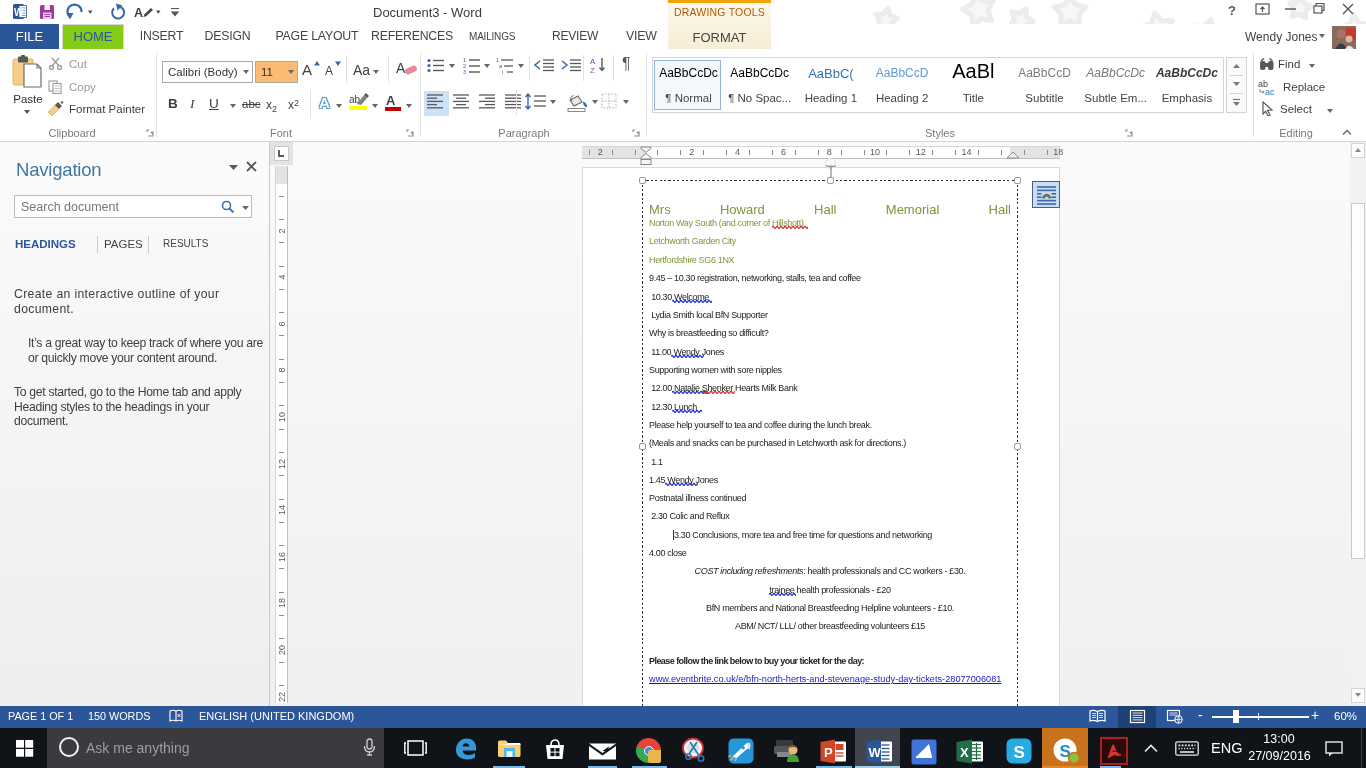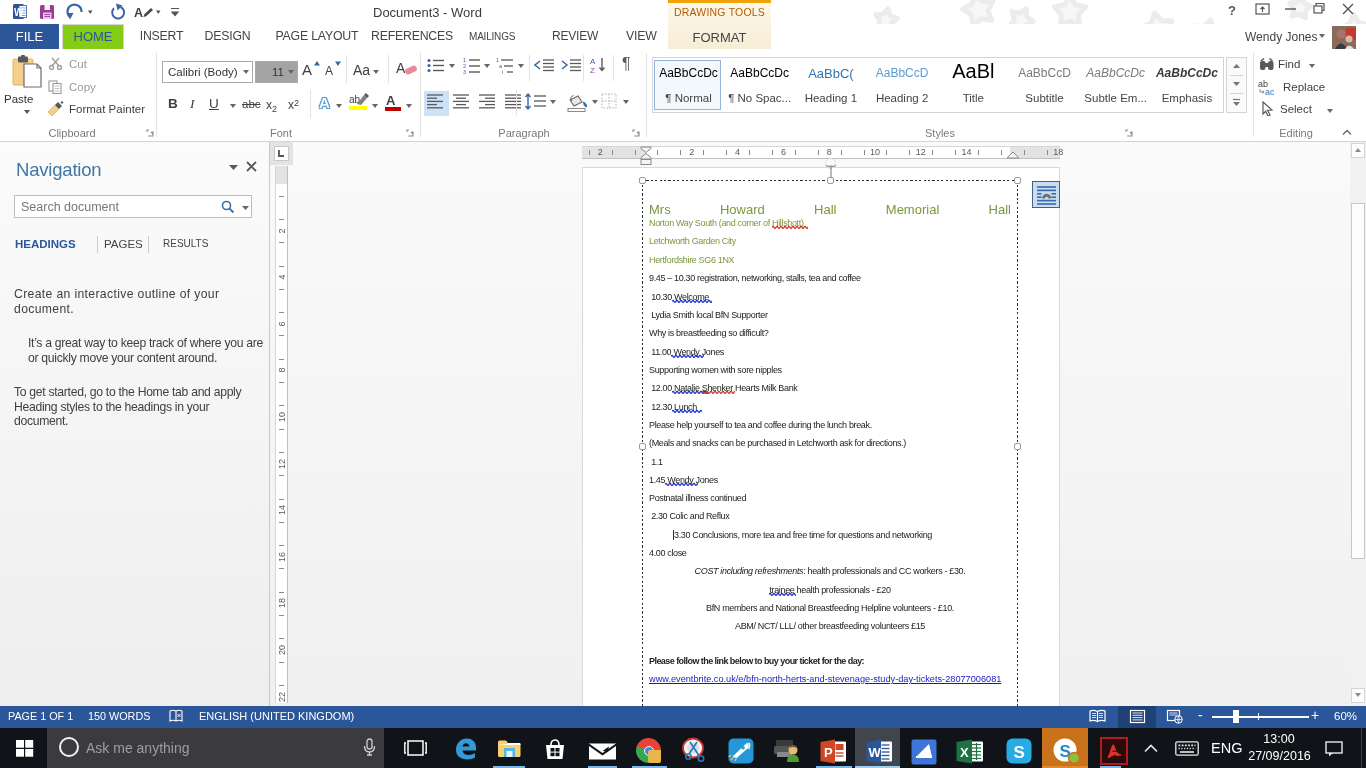--- a/index.html
+++ b/index.html
@@ -107,21 +107,21 @@
 <svg class="abs" style="left:1341px;top:128px" width="12" height="9">
       <path d="M2 6.5 L6 2.5 L10 6.5" stroke="#666" stroke-width="1.3" fill="none"></path>
     </svg>
 <svg class="abs" style="left:10px;top:55px" width="34" height="34" viewBox="0 0 34 34">
 <rect x="3" y="4" width="20" height="26" rx="1.5" fill="#f4ce8a" stroke="#e0b35f" stroke-width="1"></rect>
 <rect x="8" y="1.5" width="10" height="6" rx="1" fill="#58595b"></rect>
 <rect x="11" y="0" width="4" height="4" rx="1" fill="#58595b"></rect>
 <path d="M14 9 L27 9 L31 13 L31 32 L14 32 Z" fill="#fff" stroke="#6d6d6d" stroke-width="1.2"></path>
 <path d="M27 9 L27 13 L31 13" fill="none" stroke="#6d6d6d" stroke-width="1.2"></path>
 </svg>
-<div class="abs" style="left:4px;top:93px;width:48px;font-size:11.5px;color:#333">Paste</div>
+<div class="abs" style="left:4px;top:93px;width:48px;text-align:center;font-size:11.5px;color:#333">Paste</div>
 <div class="abs" style="left:24px;top:110px;width:0;height:0;border-left:3.5px solid transparent;border-right:3.5px solid transparent;border-top:4px solid #555"></div>
 <svg class="abs" style="left:48px;top:57px" width="16" height="13" viewBox="0 0 16 13">
 <path d="M4 1 L11 9 M11 1 L4 9" stroke="#9a9a9a" stroke-width="1.3"></path>
 <circle cx="3.5" cy="10.5" r="2" fill="none" stroke="#9a9a9a" stroke-width="1.3"></circle>
 <circle cx="11.5" cy="10.5" r="2" fill="none" stroke="#9a9a9a" stroke-width="1.3"></circle>
 </svg>
 <div class="abs" style="left:69px;top:58px;font-size:11.5px;color:#9a9a9a">Cut</div>
 <svg class="abs" style="left:48px;top:80px" width="16" height="14" viewBox="0 0 16 14">
 <rect x="1" y="1" width="8" height="10" fill="#fff" stroke="#9a9a9a" stroke-width="1.1"></rect>
 <rect x="5" y="3.5" width="8" height="10" fill="#fff" stroke="#9a9a9a" stroke-width="1.1"></rect>
@@ -131,21 +131,21 @@
 </svg>
 <div class="abs" style="left:69px;top:81px;font-size:11.5px;color:#9a9a9a">Copy</div>
 <svg class="abs" style="left:47px;top:101px" width="18" height="16" viewBox="0 0 18 16">
 <path d="M1 11 L8 4 L12 8 L5 15 Z" fill="#f4ce8a" stroke="#e0b35f" stroke-width="0.8"></path>
 <path d="M8 4 L11 1 L15 5 L12 8 Z" fill="#58595b"></path>
 <path d="M13.5 1.5 l1.5 -1.5 l1.5 1.5 l-1.5 1.5 z" fill="#58595b"></path>
 </svg>
 <div class="abs" style="left:69px;top:103px;font-size:11.5px;color:#404040">Format Painter</div>
 <div class="abs" style="left:162px;top:61px;width:91px;height:22px;border:1px solid #ababab;background:#fff;font-size:11.5px;color:#333;line-height:20px;padding-left:5px">Calibri (Body)</div>
 <div class="abs" style="left:243px;top:70px;width:0;height:0;border-left:3.5px solid transparent;border-right:3.5px solid transparent;border-top:4px solid #666"></div>
-<div class="abs" style="left:255px;top:61px;width:43px;height:22px;border:1px solid #ababab;background:#a3a3a3;font-size:11.5px;color:#333;line-height:20px;padding-left:16px">11</div>
+<div class="abs" style="left:255px;top:61px;width:43px;height:22px;border:1px solid #ababab;background:#fdba74;font-size:11.5px;color:#333;line-height:20px;padding-left:5px">11</div>
 <div class="abs" style="left:288px;top:70px;width:0;height:0;border-left:3.5px solid transparent;border-right:3.5px solid transparent;border-top:4px solid #666"></div>
 <div class="abs" style="left:302px;top:61px;font-size:15px;color:#404040">A</div>
 <svg class="abs" style="left:313px;top:60px" width="8" height="6">
       <path d="M1 5.5 L4 1 L7 5.5 Z" fill="#3a66a8"></path>
     </svg>
 <div class="abs" style="left:325px;top:64px;font-size:12px;color:#404040">A</div>
 <svg class="abs" style="left:334px;top:61px" width="8" height="6">
       <path d="M1 0.5 L7 0.5 L4 5 Z" fill="#3a66a8"></path>
     </svg>
 <div class="abs" style="left:346px;top:55px;width:1px;height:28px;background:#e2e2e2"></div>

